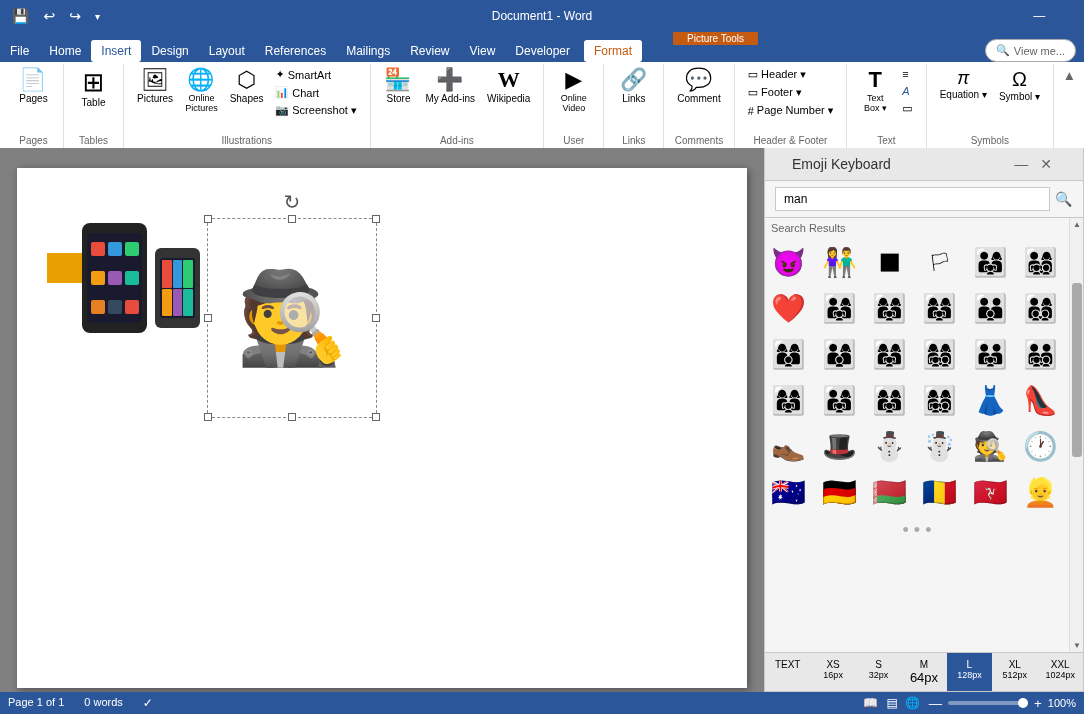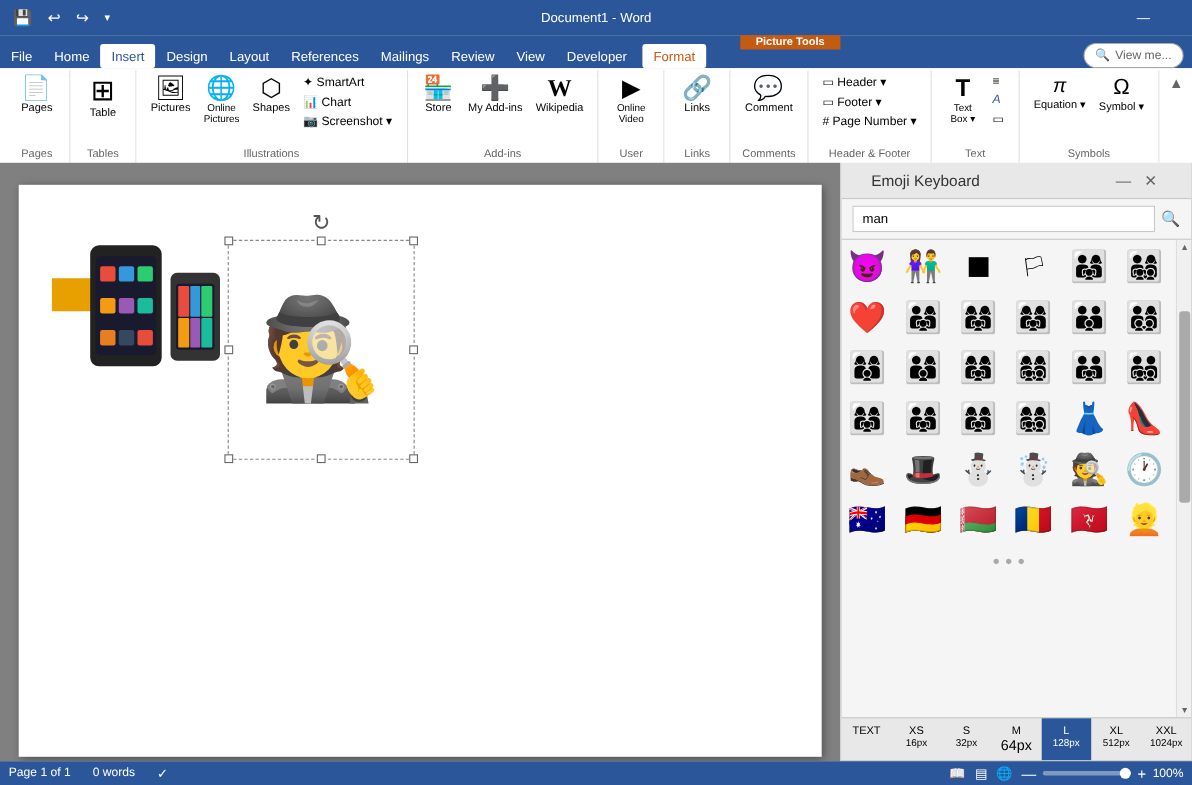--- a/index.html
+++ b/index.html
@@ -279,21 +279,21 @@
     <span style="font-size:12px">Farshad Iqbal</span>
     <button class="qat-btn" style="background:#2b79d4;padding:3px 10px;border-radius:2px">Share</button>
     <button class="win-btn">—</button>
     <button class="win-btn">❐</button>
     <button class="win-btn close">✕</button>
   </div>
 </div>
 
 <div style="position:relative;height:30px;background:#2b579a;display:flex;align-items:flex-end;">
 
-  <div style="position:absolute;top:0;left:673px;display:flex;flex-direction:column;align-items:center;z-index:10;font-weight:bold;">
+  <div style="position:absolute;top:0;left:673px;display:flex;flex-direction:column;align-items:center;z-index:10;">
     <div style="background:#c55a11;color:white;font-size:10px;padding:1px 14px;">Picture Tools</div>
   </div>
 
   <div class="menu-item">File</div>
   <div class="menu-item">Home</div>
   <div class="menu-item active-tab">Insert</div>
   <div class="menu-item">Design</div>
   <div class="menu-item">Layout</div>
   <div class="menu-item">References</div>
   <div class="menu-item">Mailings</div>
@@ -543,20 +543,21 @@
     </div>
   </div>
 
   <div class="emoji-search">
     <input type="text" value="man" style="flex: 1 1 0%; border: 1px solid rgb(200, 200, 200); padding: 4px 8px; font-size: 12px;" placeholder="man">
     <span style="color:#666;font-size:14px;">🔍</span>
   </div>
 
   <div class="emoji-scroll-wrapper">
     <div style="overflow-y:auto;height:100%;padding-right:14px;">
+      <div class="emoji-section-title">Search Results</div>
       <div class="emoji-grid">
 
         <div class="emoji-cell">😈</div>
         <div class="emoji-cell">👫</div>
         <div class="emoji-cell" style="font-size:18px;">🏿</div>
         <div class="emoji-cell" style="font-size:18px;">🏳</div>
         <div class="emoji-cell">👨‍👩‍👧</div>
         <div class="emoji-cell">👨‍👩‍👧‍👦</div>
 
         <div class="emoji-cell">❤️</div>

